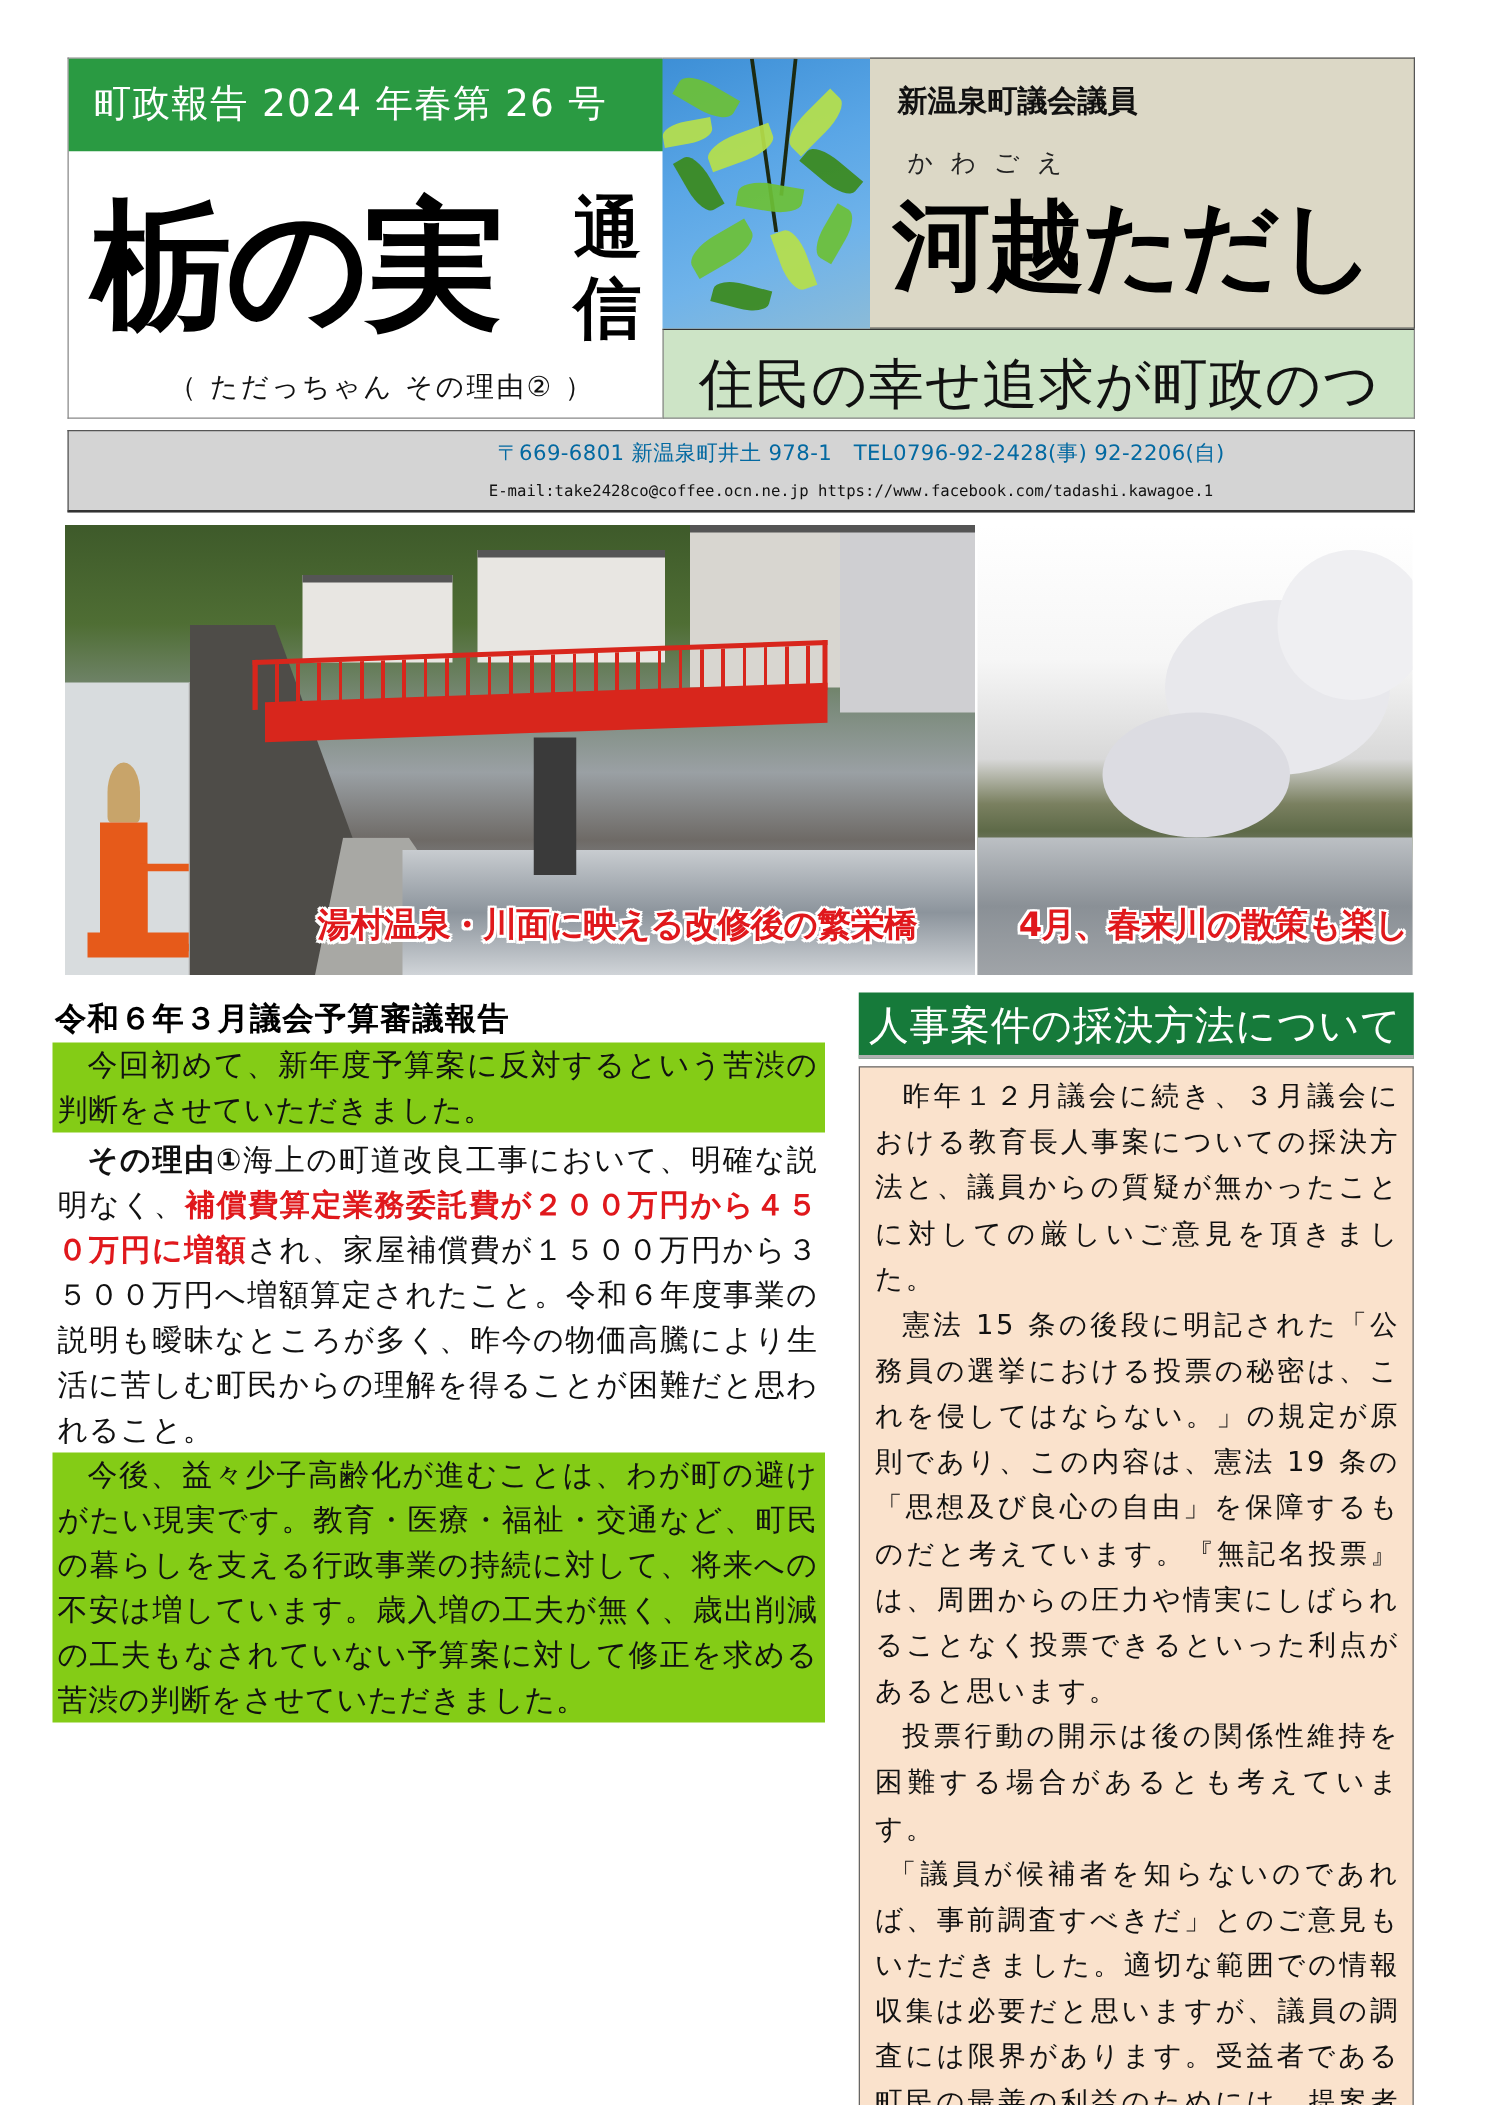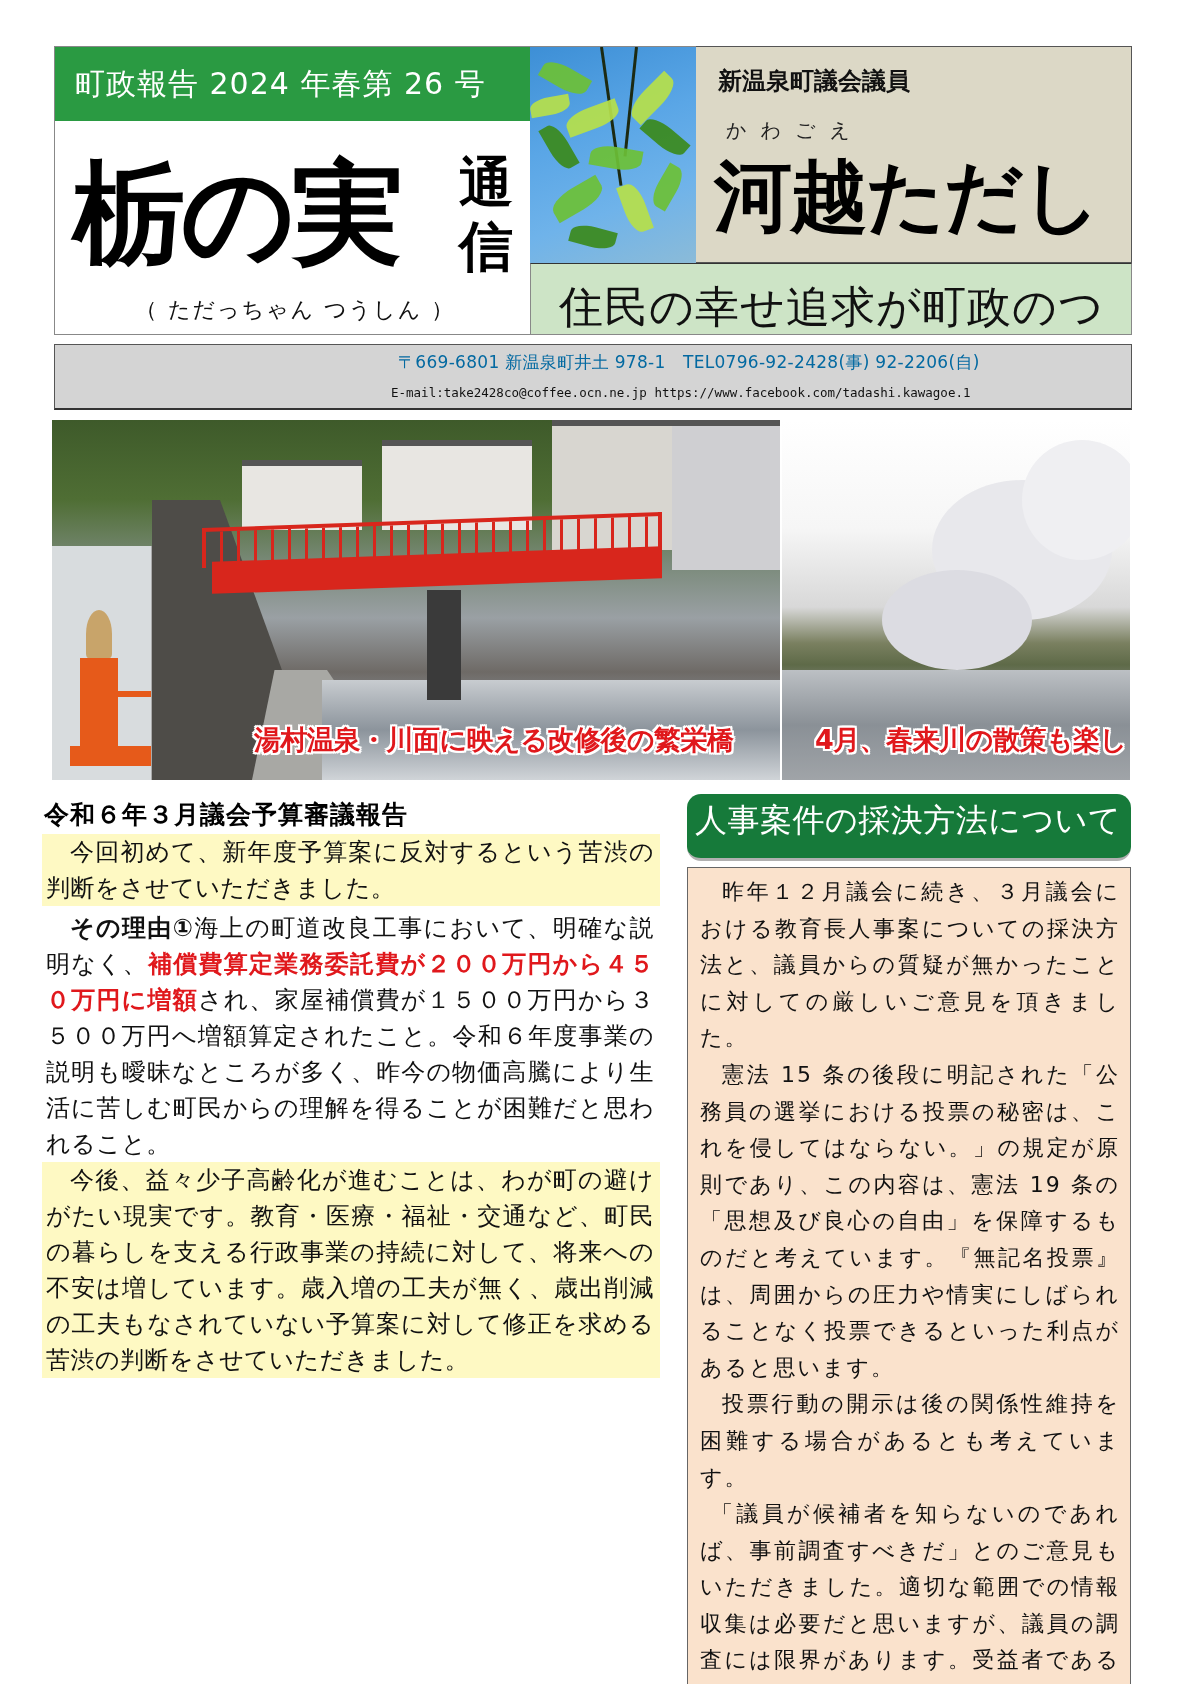--- a/index.html
+++ b/index.html
@@ -58,44 +58,44 @@
 
   .caption { position: absolute; font-size: 27px; font-weight: bold; color: #e0181c; letter-spacing: -0.5px;
     text-shadow: -2px -2px 0 #fff, 2px -2px 0 #fff, -2px 2px 0 #fff, 2px 2px 0 #fff, 0 2px 0 #fff, 0 -2px 0 #fff, 2px 0 0 #fff, -2px 0 0 #fff; }
   .caption-main { left: 202px; top: 302px; }
   .caption-side { left: 763px; top: 302px; }
 
   
   .article-left { position: absolute; left: 42px; top: 796px; width: 618px; }
   .article-heading { font-size: 25px; font-weight: bold; color: #000; letter-spacing: 1px; height: 38px; line-height: 38px; padding-left: 2px; }
   .para { font-size: 24px; line-height: 36px; color: #111; text-align: justify; padding: 0 6px 0 4px; letter-spacing: 0.5px; }
-  .para.hl { background: #fef9c3; }
+  .para.hl { background: #84cc16; }
   .para .ind { padding-left: 1em; }
   .red { color: #e0181c; font-weight: bold; }
   .bold { font-weight: bold; }
   .p-gap { margin-top: 4px; }
 
   
   .article-right { position: absolute; left: 687px; top: 794px; width: 444px; }
-  .right-heading { height: 67px; background: #167a3a; color: #fff; font-size: 32px; line-height: 53px; padding-left: 8px; letter-spacing: 0.5px; border-bottom: 3px solid #b0b0b0; border-radius: 14px; }
+  .right-heading { height: 53px; background: #167a3a; color: #fff; font-size: 32px; line-height: 53px; padding-left: 8px; letter-spacing: 0.5px; border-bottom: 3px solid #b0b0b0; }
   .right-body { margin-top: 6px; background: #fae2cc; border: 1px solid #666; padding: 6px 10px 6px 12px; }
   .rpara { font-size: 22px; line-height: 36.6px; color: #111; letter-spacing: 2px; text-align: justify; }
 </style>
 </head>
 <body>
 
 <div class="masthead">
   <div class="left-box">
     <div class="issue-bar">町政報告  2024 年春第 26 号</div>
     <div class="title-big">栃の実</div>
     <div class="title-vert">
       <div>通</div>
       <div>信</div>
     </div>
-    <div class="title-reading">（ ただっちゃん つうしん ）</div>
+    <div class="title-reading">（ ただっちゃん その理由② ）</div>
   </div>
 
   <div class="leaf-photo">
     <div class="stem" style="left:70px;top:0;height:140px;transform:rotate(-8deg)"></div>
     <div class="stem" style="left:105px;top:0;height:110px;transform:rotate(6deg)"></div>
     <div class="leaf" style="left:10px;top:20px;width:50px;height:22px;transform:rotate(30deg)"></div>
     <div class="leaf l" style="left:35px;top:60px;width:55px;height:22px;transform:rotate(-20deg)"></div>
     <div class="leaf d" style="left:5px;top:90px;width:48px;height:20px;transform:rotate(60deg)"></div>
     <div class="leaf" style="left:60px;top:100px;width:52px;height:22px;transform:rotate(10deg)"></div>
     <div class="leaf l" style="left:95px;top:40px;width:55px;height:22px;transform:rotate(-45deg)"></div>

